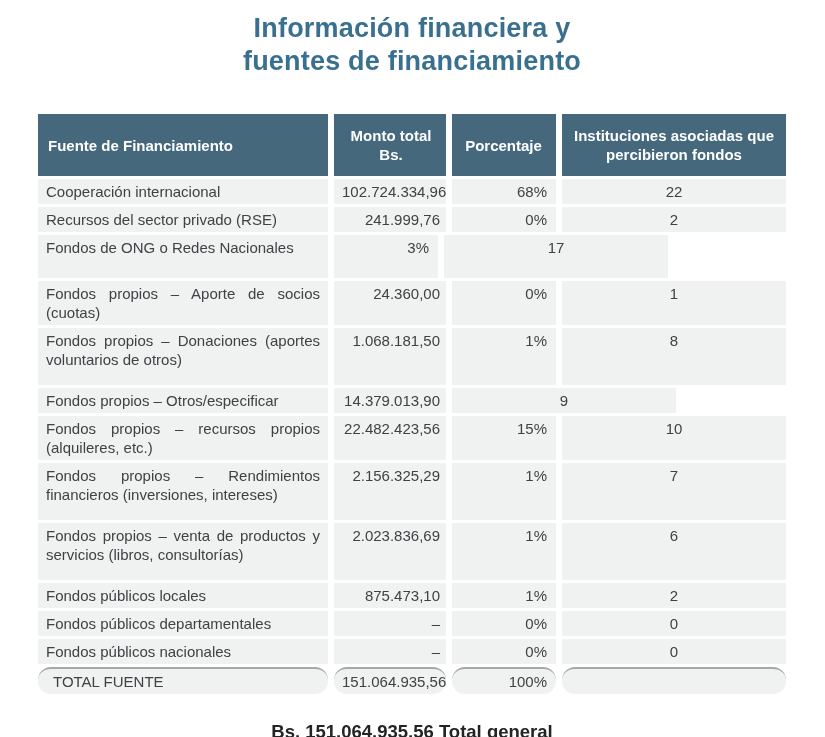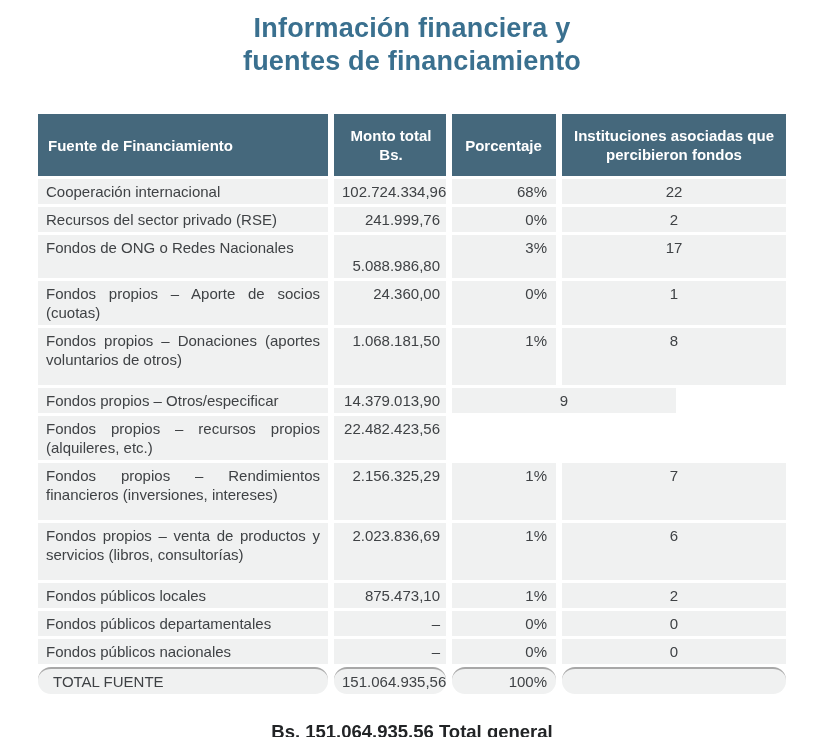--- a/index.html
+++ b/index.html
@@ -117,21 +117,20 @@
 
         <div class="t-row">
           <div class="cell c-fuente">Recursos del sector privado (RSE)</div>
           <div class="cell c-monto">241.999,76</div>
           <div class="cell c-pct">0%</div>
           <div class="cell c-inst">2</div>
         </div>
 
         <div class="t-row">
           <div class="cell c-fuente">Fondos de ONG o Redes Nacionales</div>
-          <div class="cell c-monto">5.088.986,80</div>
           <div class="cell c-pct">3%</div>
           <div class="cell c-inst">17</div>
         </div>
 
         <div class="t-row">
           <div class="cell c-fuente">Fondos propios – Aporte de socios (cuotas)</div>
           <div class="cell c-monto">24.360,00</div>
           <div class="cell c-pct">0%</div>
           <div class="cell c-inst">1</div>
         </div>
@@ -145,20 +144,22 @@
 
         <div class="t-row">
           <div class="cell c-fuente">Fondos propios – Otros/especificar</div>
           <div class="cell c-monto">14.379.013,90</div>
           <div class="cell c-inst">9</div>
         </div>
 
         <div class="t-row">
           <div class="cell c-fuente">Fondos propios – recursos propios (alquileres, etc.)</div>
           <div class="cell c-monto">22.482.423,56</div>
+          <div class="cell c-pct">15%</div>
+          <div class="cell c-inst">10</div>
         </div>
 
         <div class="t-row">
           <div class="cell c-fuente">Fondos propios – Rendimientos financieros (inversiones, intereses)</div>
           <div class="cell c-monto">2.156.325,29</div>
           <div class="cell c-pct">1%</div>
           <div class="cell c-inst">7</div>
         </div>
 
         <div class="t-row">

